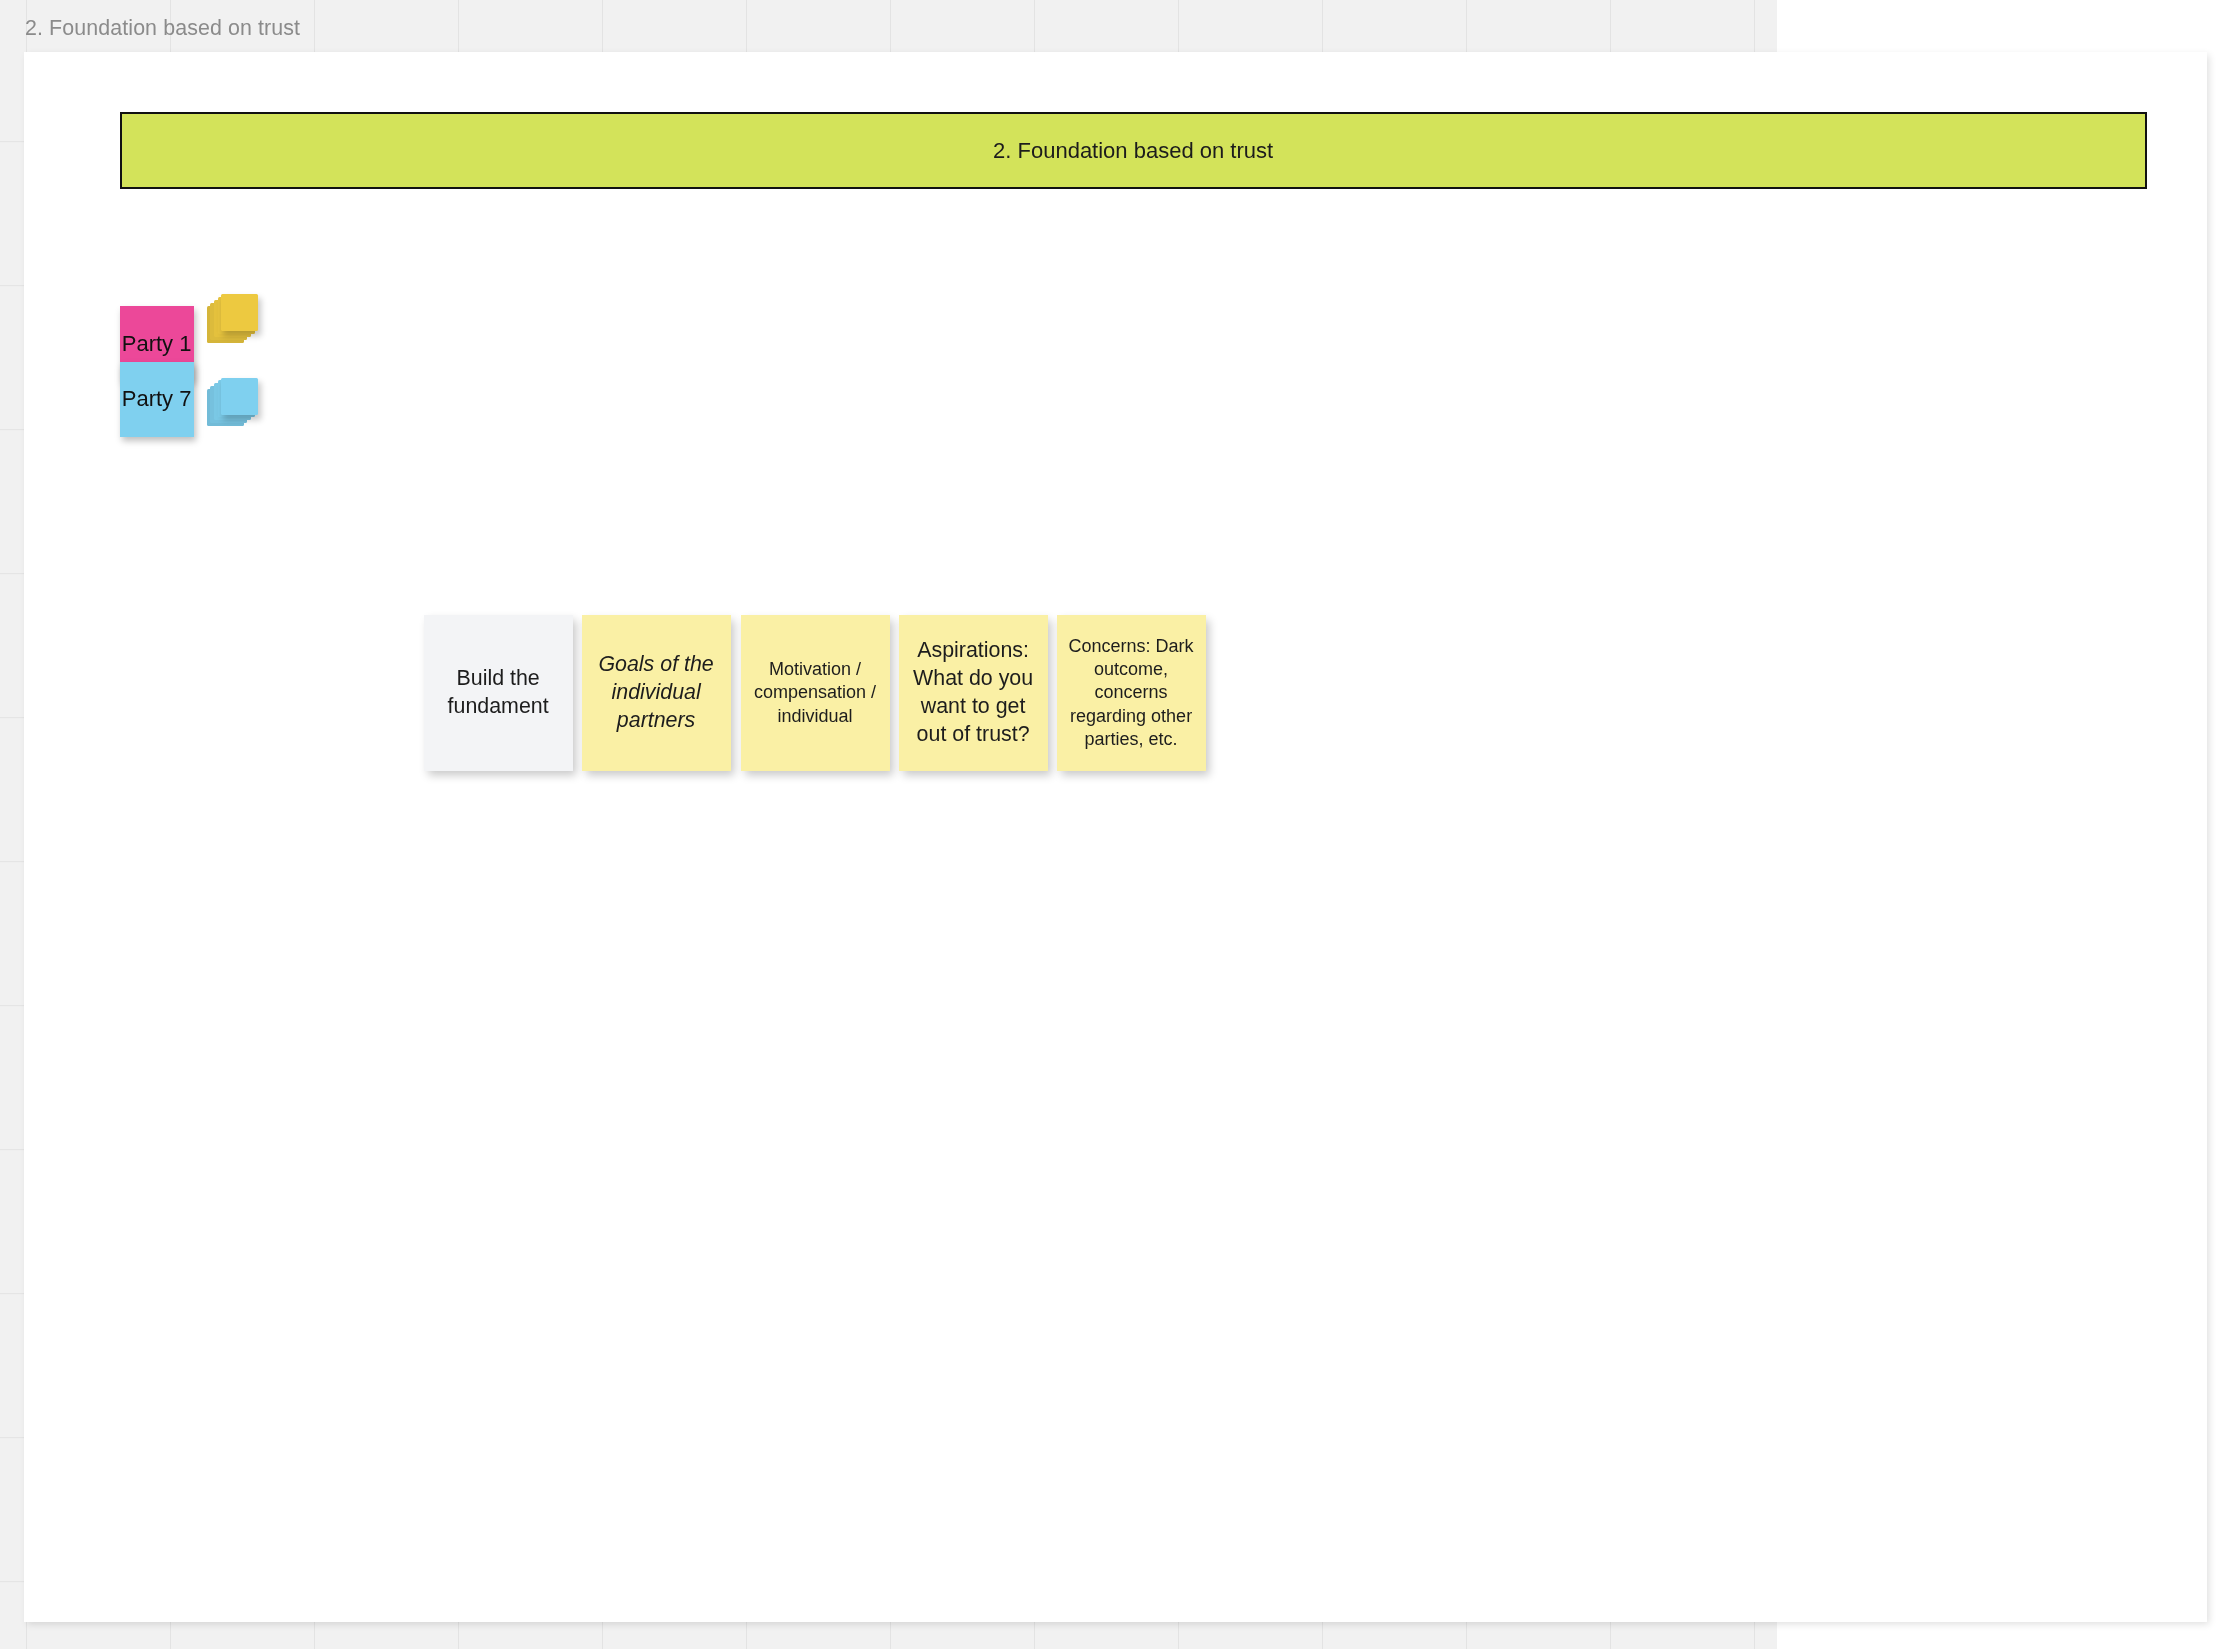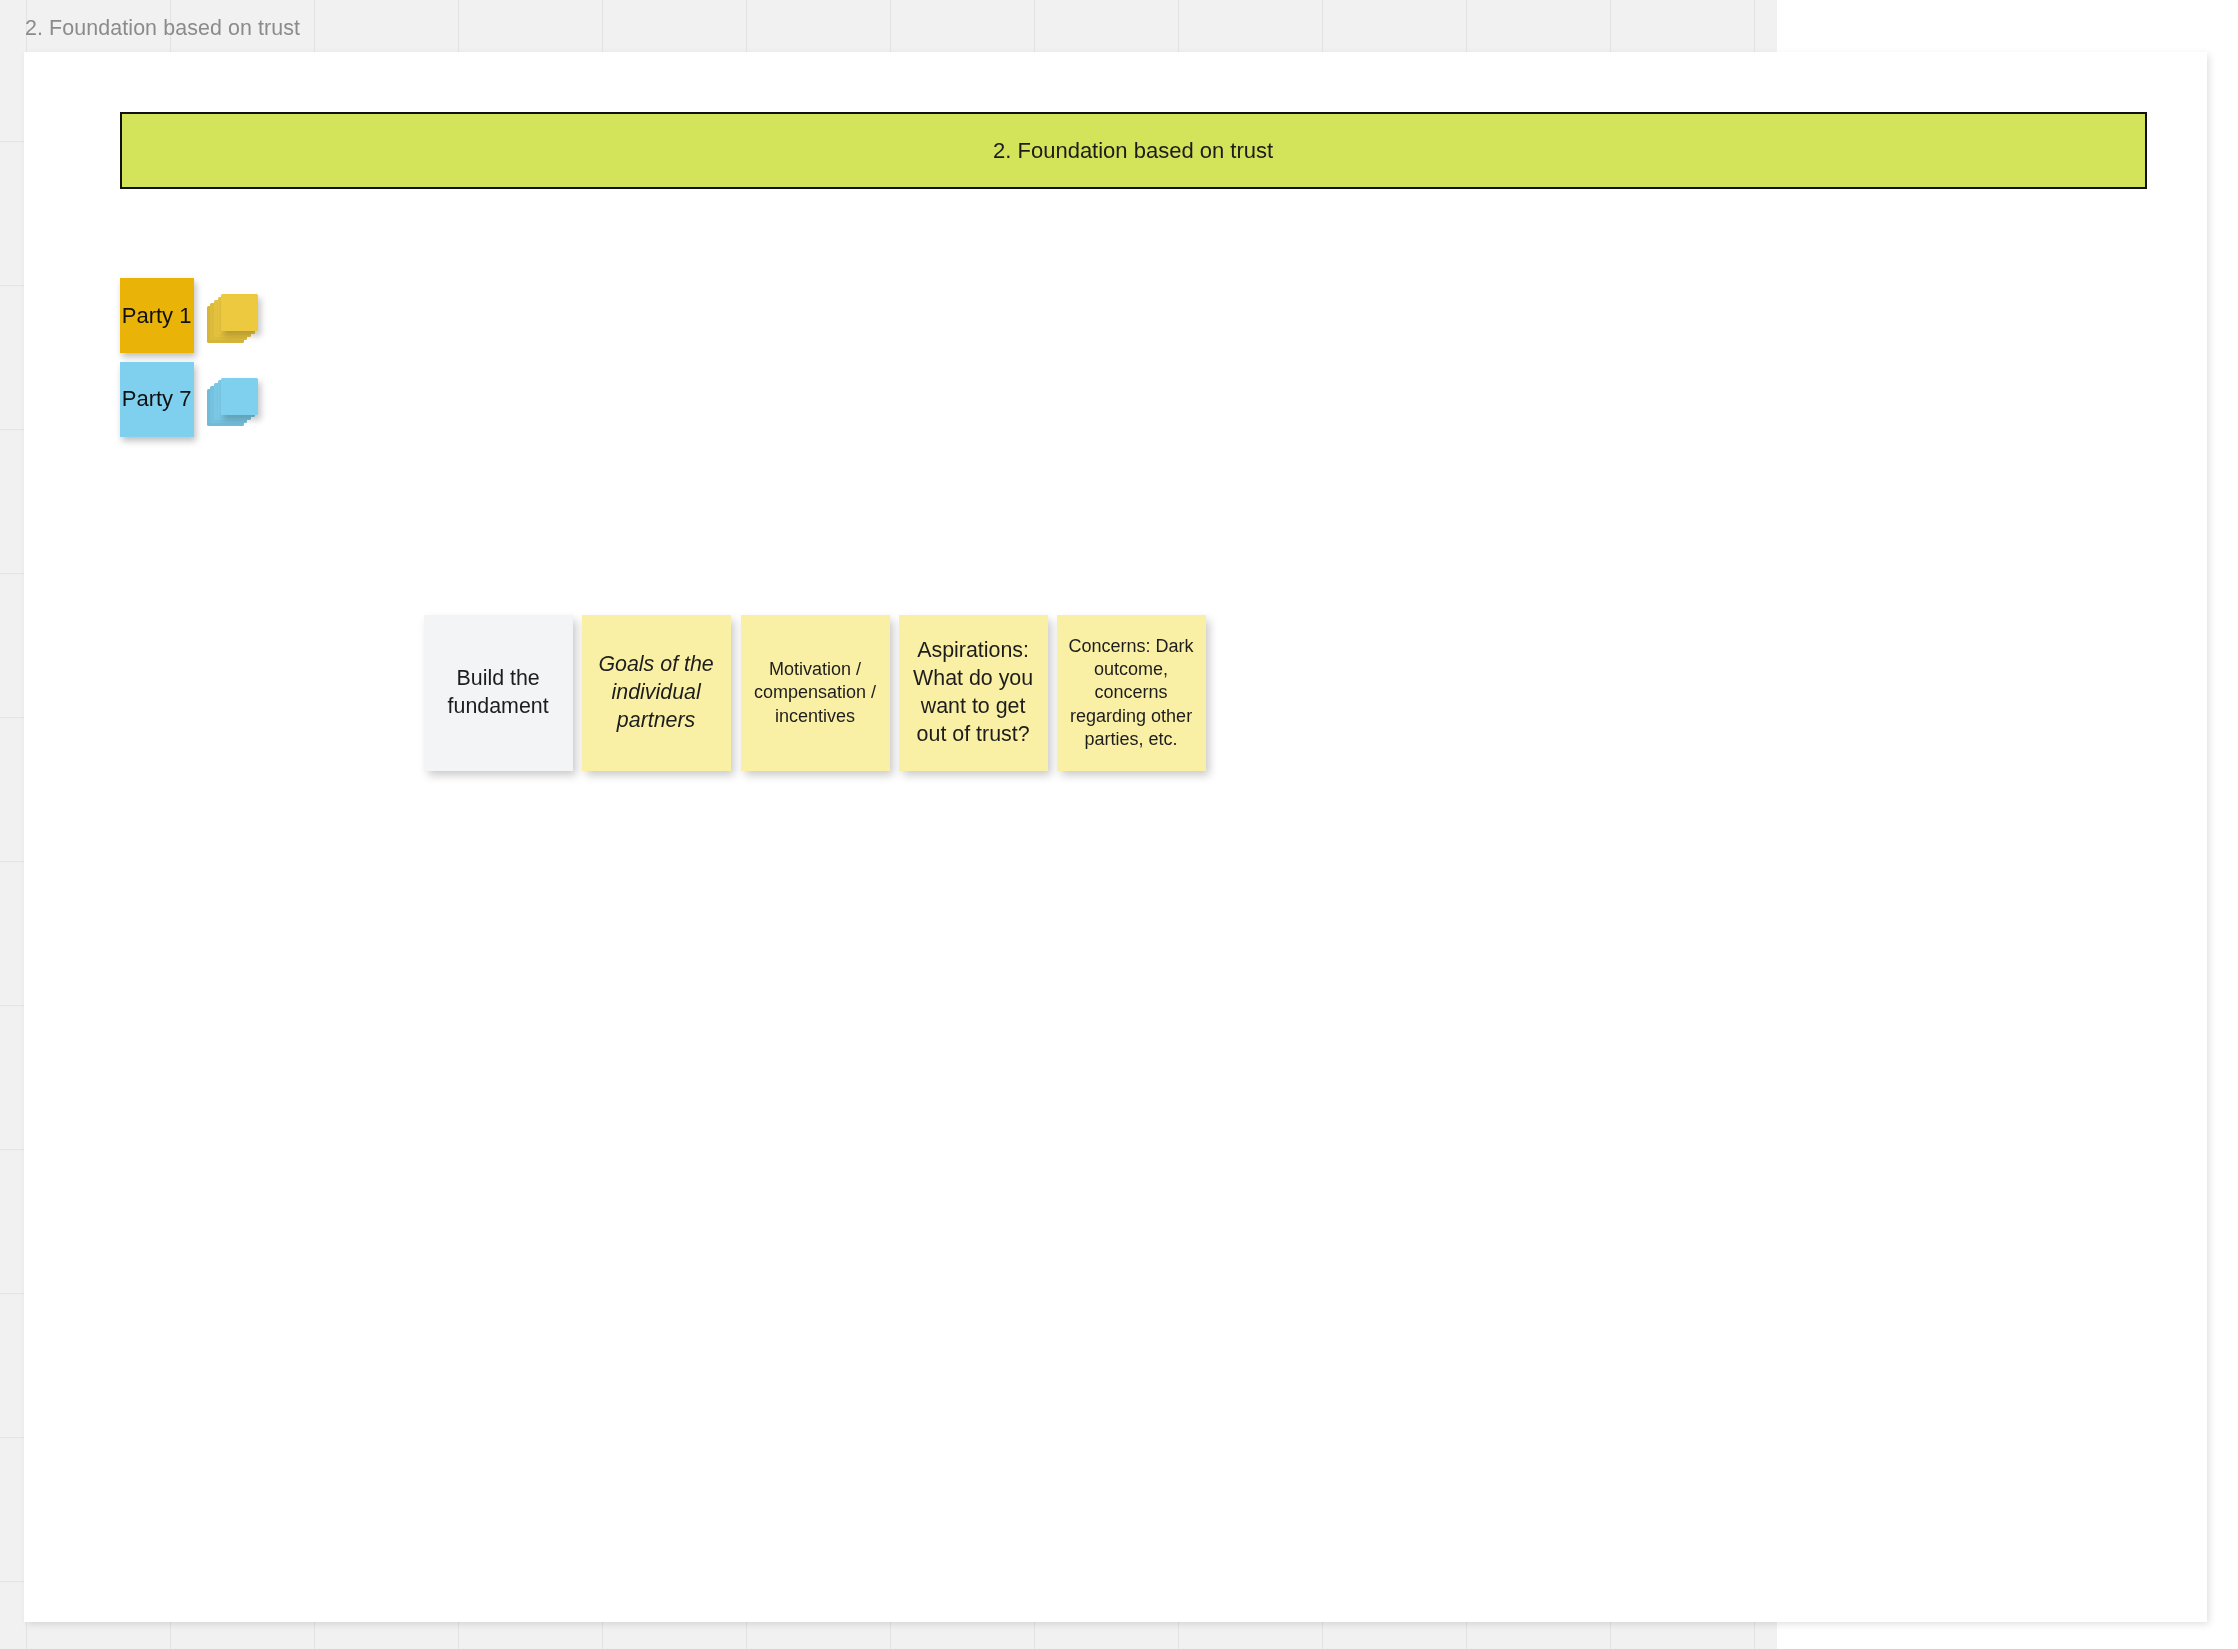--- a/index.html
+++ b/index.html
@@ -178,21 +178,21 @@
   <div id="frame" style="background: rgb(255, 255, 255);">
 
     <div id="title-banner" style="background: rgb(211, 227, 90); border-color: rgb(17, 17, 17);">
       <span class="banner-text">2. Foundation based on trust</span>
     </div>
 
     <div id="legend">
 
       <div class="legend-col col-a">
         <div class="legend-row">
-          <div class="legend-note" style="background: #eab308;">
+          <div class="legend-note" style="background: #ec4899; margin-top: 28px;">
             <span>Party 1</span>
           </div>
           <span class="legend-stack">
             <i style="background: rgb(237, 201, 64);"></i>
               <i style="background: rgb(237, 201, 64);"></i>
               <i style="background: rgb(237, 201, 64);"></i>
               <i style="background: rgb(237, 201, 64);"></i>
               <i style="background: rgb(237, 201, 64);"></i>
           </span>
         </div>
@@ -214,21 +214,21 @@
     </div>
 
     <div id="note-row">
       <div class="sticky s1" style="background: rgb(243, 244, 246); text-align: center;">
         <span class="sticky-text fs-lg">Build the fundament</span>
       </div>
       <div class="sticky s2" style="background: rgb(250, 240, 165); font-style: italic;">
         <span class="sticky-text fs-lg">Goals of the individual partners</span>
       </div>
       <div class="sticky s3" style="background: rgb(250, 240, 165);">
-        <span class="sticky-text fs-sm">Motivation / compensation / incentives</span>
+        <span class="sticky-text fs-sm">Motivation / compensation / individual</span>
       </div>
       <div class="sticky s4" style="background: rgb(250, 240, 165);">
         <span class="sticky-text fs-lg">Aspirations: What do you want to get out of trust?</span>
       </div>
       <div class="sticky s5" style="background: rgb(250, 240, 165);">
         <span class="sticky-text fs-sm">Concerns: Dark outcome, concerns regarding other parties, etc.</span>
       </div>
     </div>
 
   </div>

